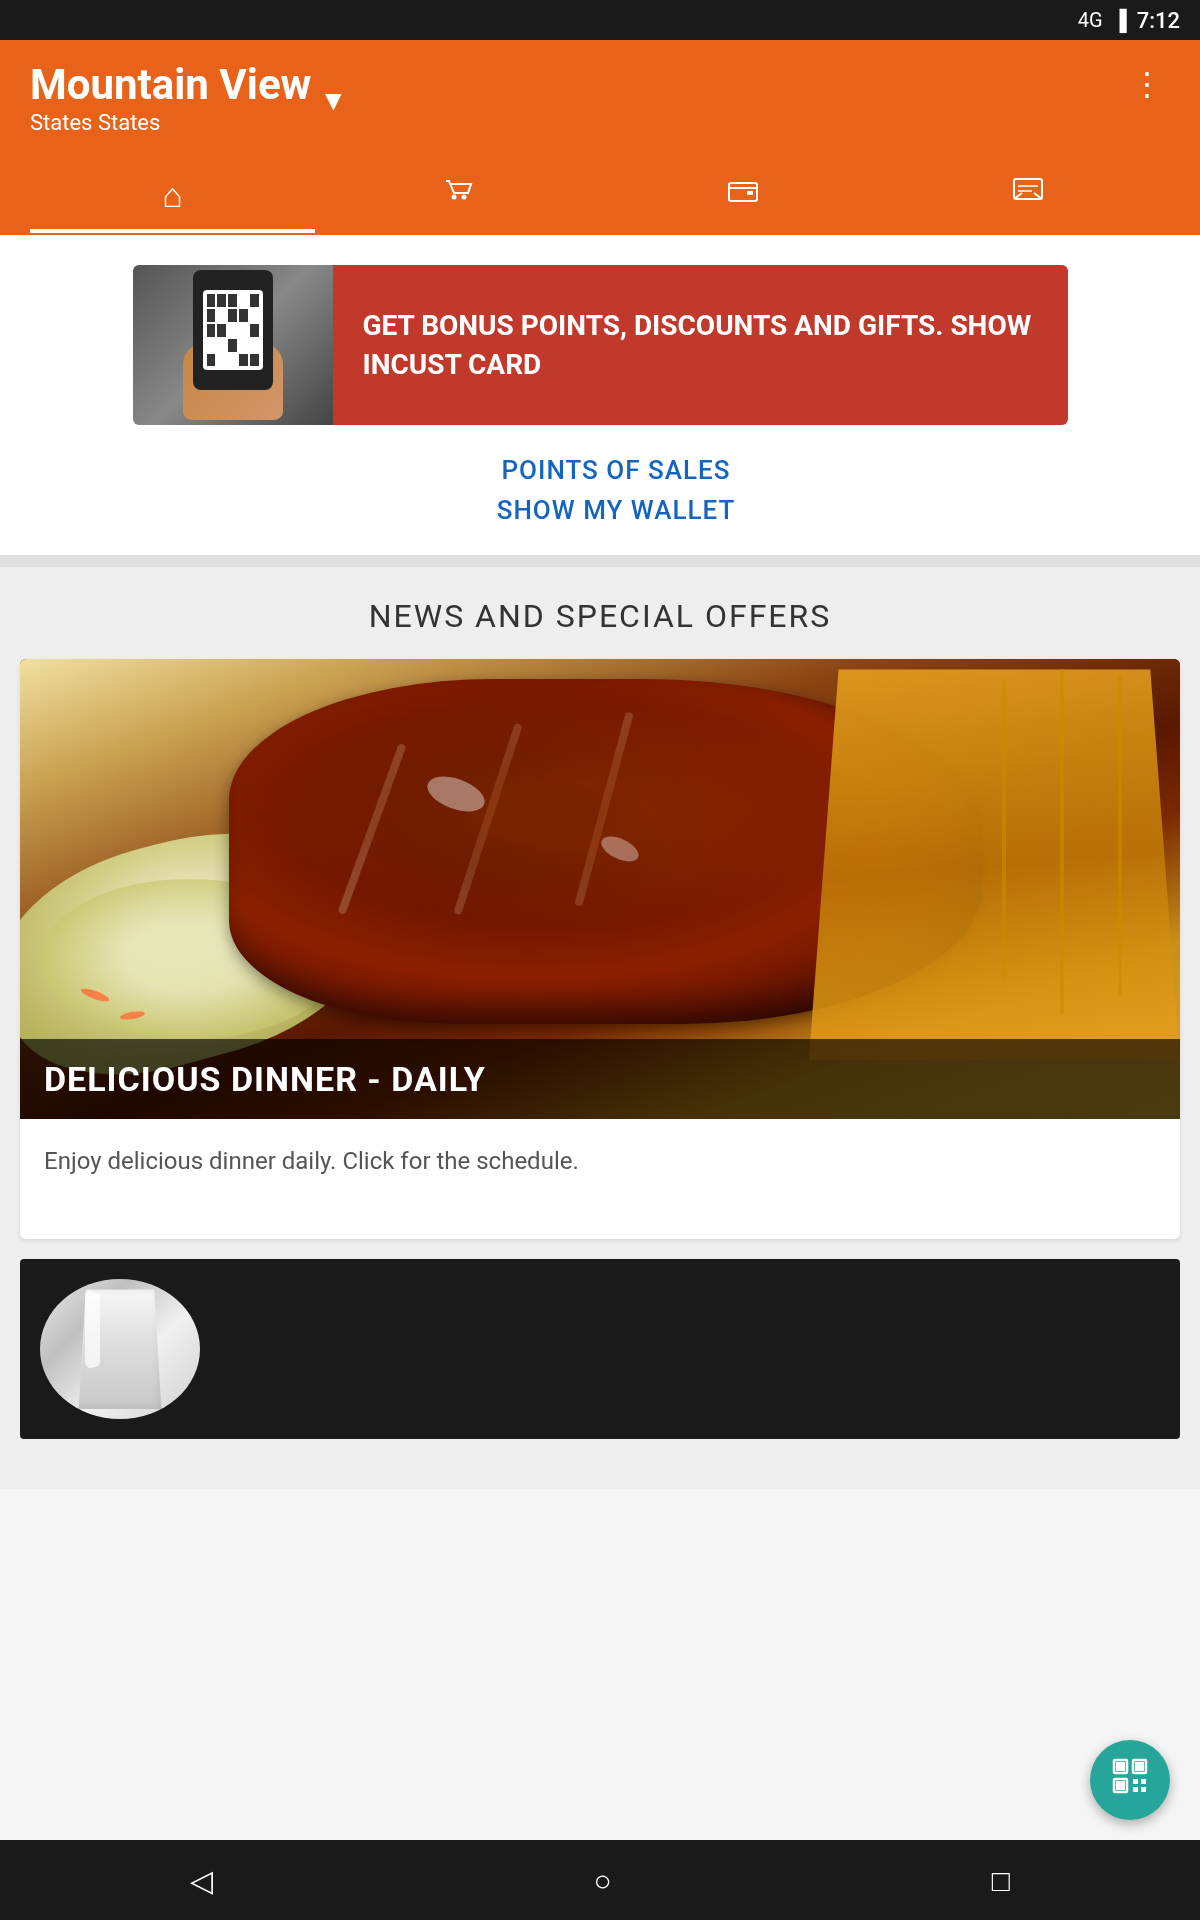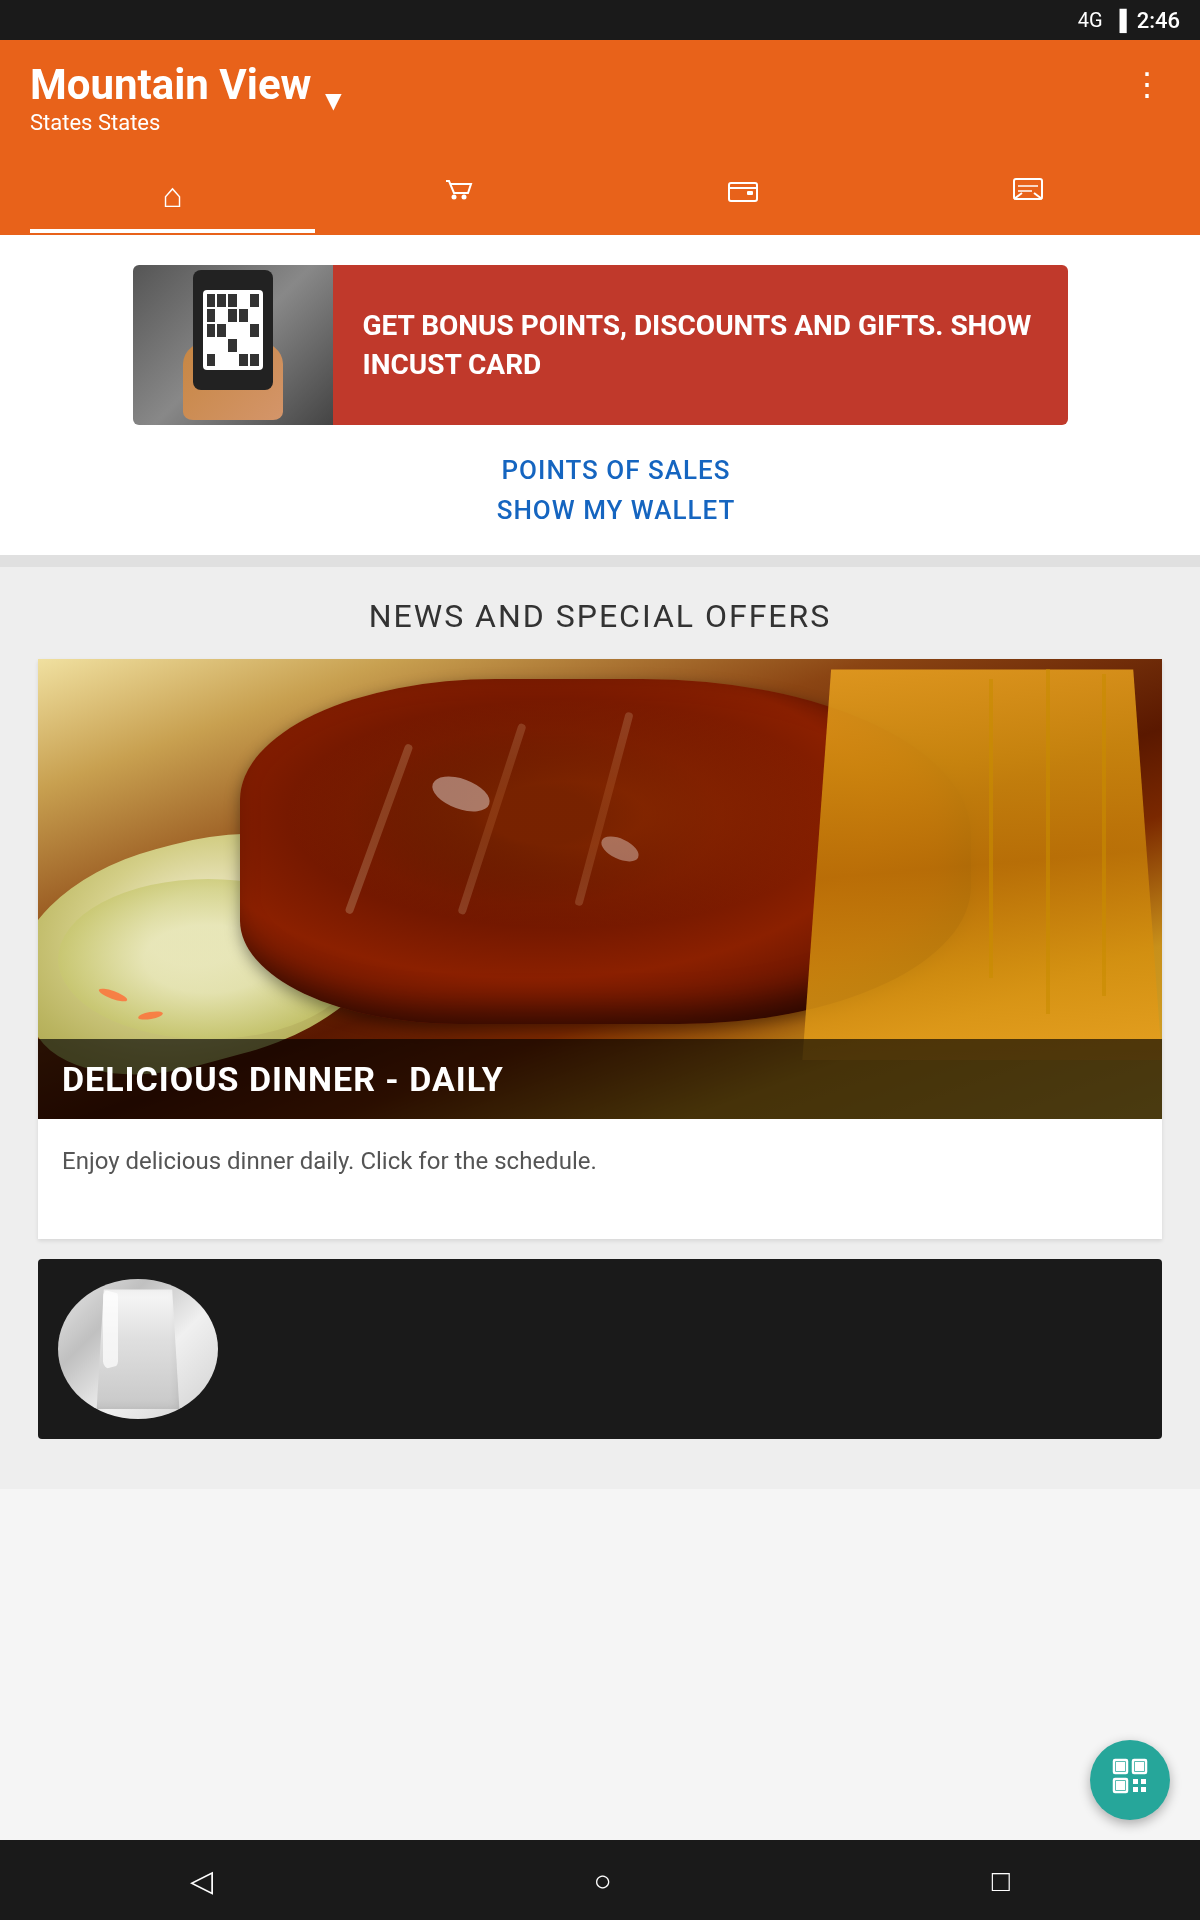--- a/index.html
+++ b/index.html
@@ -182,38 +182,38 @@
 
     
     .section-divider {
       height: 12px;
       background: #e0e0e0;
     }
 
     
     .news-section {
       background: #eeeeee;
-      padding: 30px 18px;
+      padding: 30px 0;
     }
     .news-title {
       text-align: center;
       font-size: 32px;
       font-weight: 400;
       color: #333;
       letter-spacing: 2px;
       text-transform: uppercase;
       margin-bottom: 24px;
       padding: 0 30px;
     }
 
     
     .news-card {
       background: white;
       margin: 0 20px 20px 20px;
-      border-radius: 0;
+      border-radius: 6px;
       overflow: hidden;
       box-shadow: 0 2px 4px rgba(0,0,0,0.1);
     }
     .news-card-image {
       width: 100%;
       height: 460px;
       position: relative;
       overflow: hidden;
     }
     .news-card-overlay {
@@ -302,21 +302,21 @@
       cursor: pointer;
     }
   </style>
 </head>
 <body>
 
 <div class="status-bar">
   <div class="status-icons">
     <span class="signal-icon">4G</span>
     <span class="battery-icon">▐</span>
-    <span class="status-bar-text">2:46</span>
+    <span class="status-bar-text">7:12</span>
   </div>
 </div>
 
 <div class="app-bar">
   <div class="app-bar-top">
     <div class="location-block">
       <div>
         <div class="location-title">Mountain View</div>
         <div class="location-subtitle">States States</div>
       </div>

